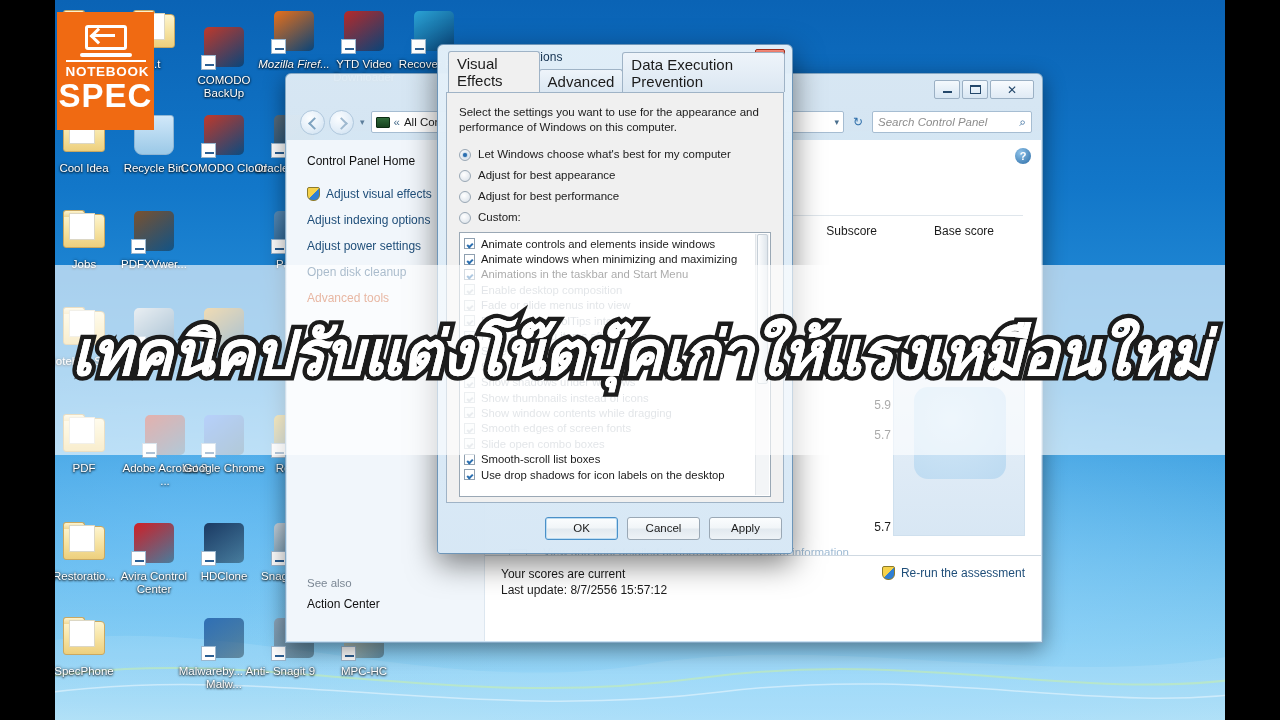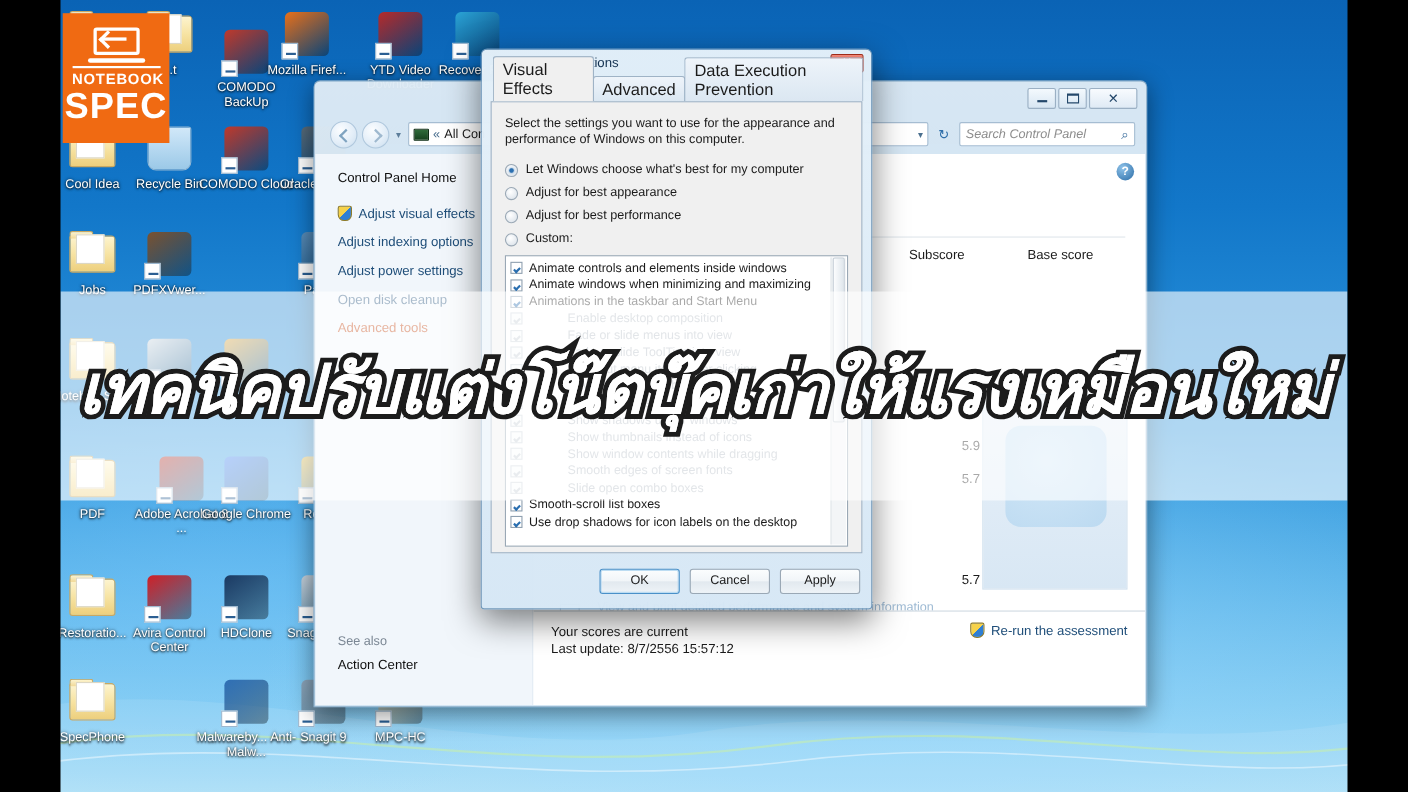--- a/index.html
+++ b/index.html
@@ -259,21 +259,21 @@
   }
   .radio.on:after{
     content:""; position:relative; display:block; left:3px; top:3px; width:4px; height:4px;
     border-radius:50%; background:#2b6fb0; box-shadow:0 0 2px #2b6fb0;
   }
   #fxlist {
     background:#fff; border:1px solid #9aa8b5; height:265px; overflow:hidden;
     padding:3px 0 0 4px; position:relative;
   }
   .fxrow { display:flex; align-items:center; font-size:11.3px; color:#1b1b1b; height:15.4px; }
-  .fxrow.dim { color:#b4bcc4;gap:35px; }
+  .fxrow.dim { color:#b4bcc4; }
   .cbx {
     width:11px; height:11px; border:1px solid #8fa0b0; background:#fff; margin-right:6px; flex:none;
     position:relative;
   }
   .fxrow.dim .cbx { border-color:#ccd4db; background:#fafcfd; }
   .cbx:after{
     content:""; position:absolute; left:2px; top:4px; width:4px; height:2px;
     border-left:2px solid #2b6fb0; border-bottom:2px solid #2b6fb0; transform:rotate(-45deg);
   }
   .fxrow.dim .cbx:after{ border-color:#c6ced5; }
@@ -341,21 +341,21 @@
       </div>
       <span class="lbl">...t</span>
     </div>
     <div class="dicon" style="left: 178px; top: 24px;">
       <div class="glyph">
         <div class="sq" style="background:linear-gradient(145deg,#c0392b,rgba(0,0,0,.35));"></div>
         <div class="shortcut-arrow"></div>
       </div>
       <span class="lbl">COMODO BackUp</span>
     </div>
-    <div class="dicon" style="left: 233px; top: 8px;">
+    <div class="dicon" style="left: 248px; top: 8px; font-style: italic;">
       <div class="glyph">
         <div class="sq" style="background:linear-gradient(145deg,#e8701a,rgba(0,0,0,.35));"></div>
         <div class="shortcut-arrow"></div>
       </div>
       <span class="lbl">Mozilla Firef...</span>
     </div>
     <div class="dicon" style="left: 318px; top: 8px;">
       <div class="glyph">
         <div class="sq" style="background:linear-gradient(145deg,#b62a2a,rgba(0,0,0,.35));"></div>
         <div class="shortcut-arrow"></div>

